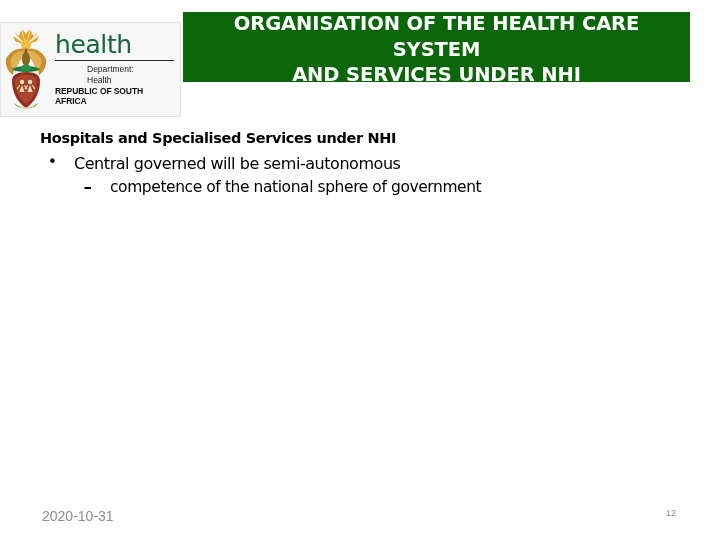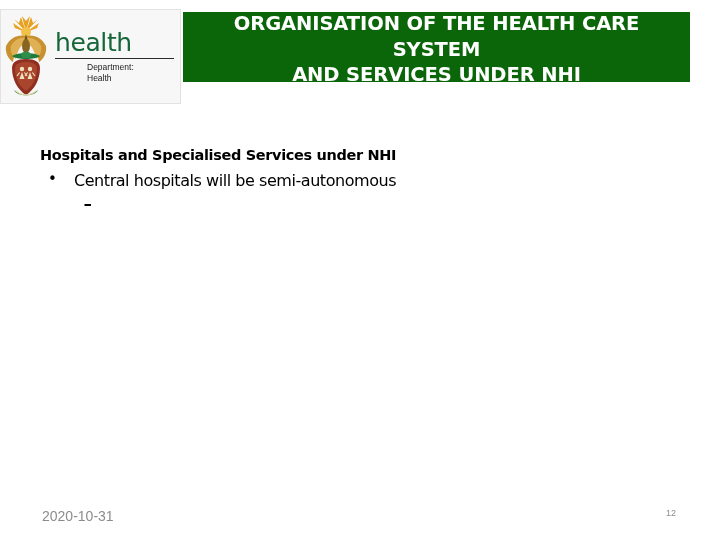--- a/index.html
+++ b/index.html
@@ -29,21 +29,21 @@
     left: 0;
     top: 0;
     width: 720px;
     height: 110px;
   }
 
   
   .logo-box {
     position: absolute;
     left: 0;
-    top: 9px;
+    top: 22px;
     width: 181px;
     height: 95px;
     background: #f7f7f7;
     border: 1px solid #e2e2e2;
     box-sizing: border-box;
     display: flex;
     align-items: center;
   }
   .coat-of-arms {
     width: 48px;
@@ -117,21 +117,21 @@
     left: 40px;
     top: 130px;
     width: 648px;
   }
   .section-heading {
     font-family: "DejaVu Sans", sans-serif;
     font-size: 14.5px;
     font-weight: bold;
     color: #000000;
     line-height: 1.22;
-    margin: 17px 0 6px 0;
+    margin: 0 0 6px 0;
     letter-spacing: -0.35px;
   }
 
   ul.level1 {
     list-style: none;
     margin: 0;
     padding: 0;
   }
   li.bullet1 {
     position: relative;
@@ -240,50 +240,52 @@
 
         <path d="M12 78 C18 84 30 84 36 78 C33 85 15 85 12 78 Z" fill="#1f7a3d"></path>
         <path d="M14 79 C20 84 28 84 34 79" stroke="#e8d9a8" stroke-width="1.1" fill="none"></path>
       </svg>
 
       <div class="logo-text">
         <div class="logo-word">health</div>
         <div class="logo-rule"></div>
         <div class="logo-dept">Department:</div>
         <div class="logo-dept">Health</div>
+        <div class="logo-country">REPUBLIC OF SOUTH AFRICA</div>
       </div>
     </div>
 
     <div class="title-banner">
       <div class="title-banner-text">ORGANISATION OF THE HEALTH CARE SYSTEM
 AND SERVICES UNDER NHI</div>
     </div>
   </div>
 
   <div class="content">
 
     <div class="section-heading">Hospitals and Specialised Services under NHI</div>
 
     <ul class="level1">
       <li class="bullet1">
         <span class="marker1">•</span>
-        <span>Central hospitals will be semi-autonomous</span>
+        <span>Central governed will be semi-autonomous</span>
 
         <ul class="level2">
           <li class="bullet2">
             <span class="marker2">–</span>
           </li>
           <li class="bullet2">
             <span class="marker2">–</span>
           </li>
           <li class="bullet2">
             <span class="marker2">–</span>
           </li>
           <li class="bullet2">
             <span class="marker2">–</span>
+            <span>competence of the national sphere of government</span>
           </li>
         </ul>
       </li>
     </ul>
   </div>
 
   <div class="footer-date">2020-10-31</div>
   <div class="footer-page">12</div>
 
 </div>

